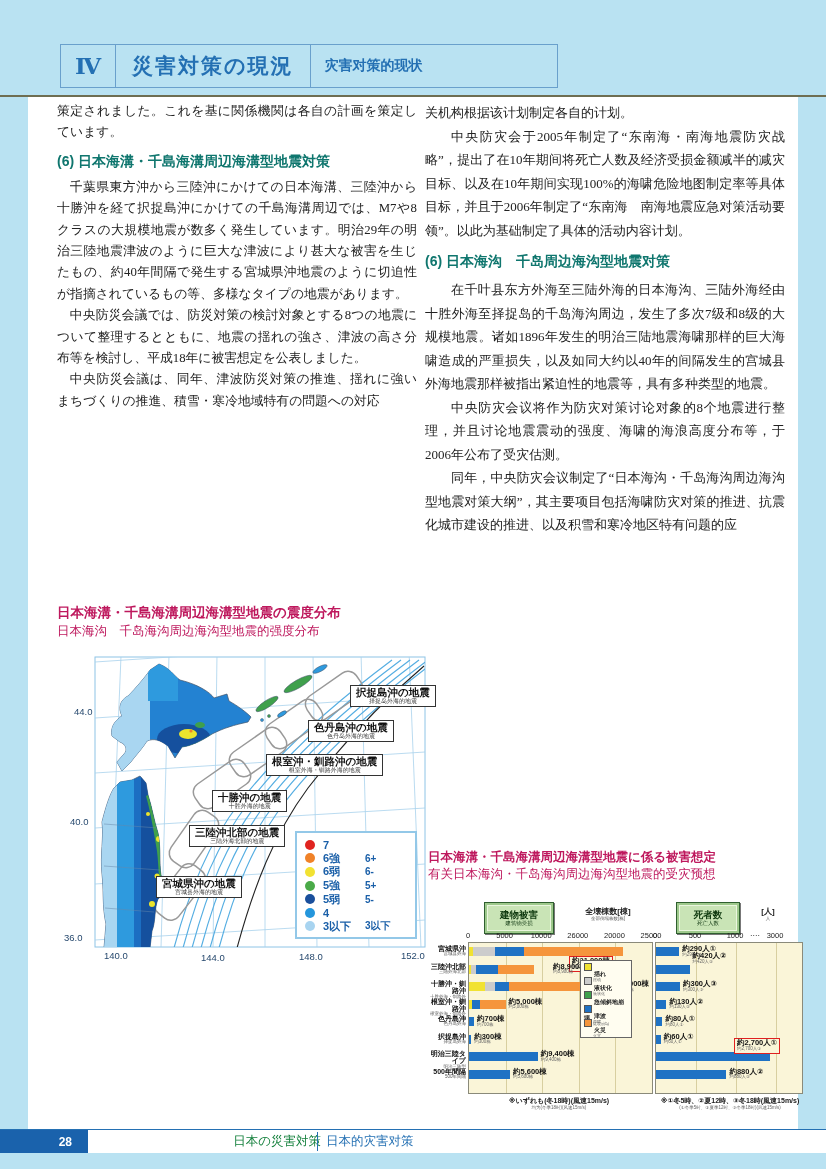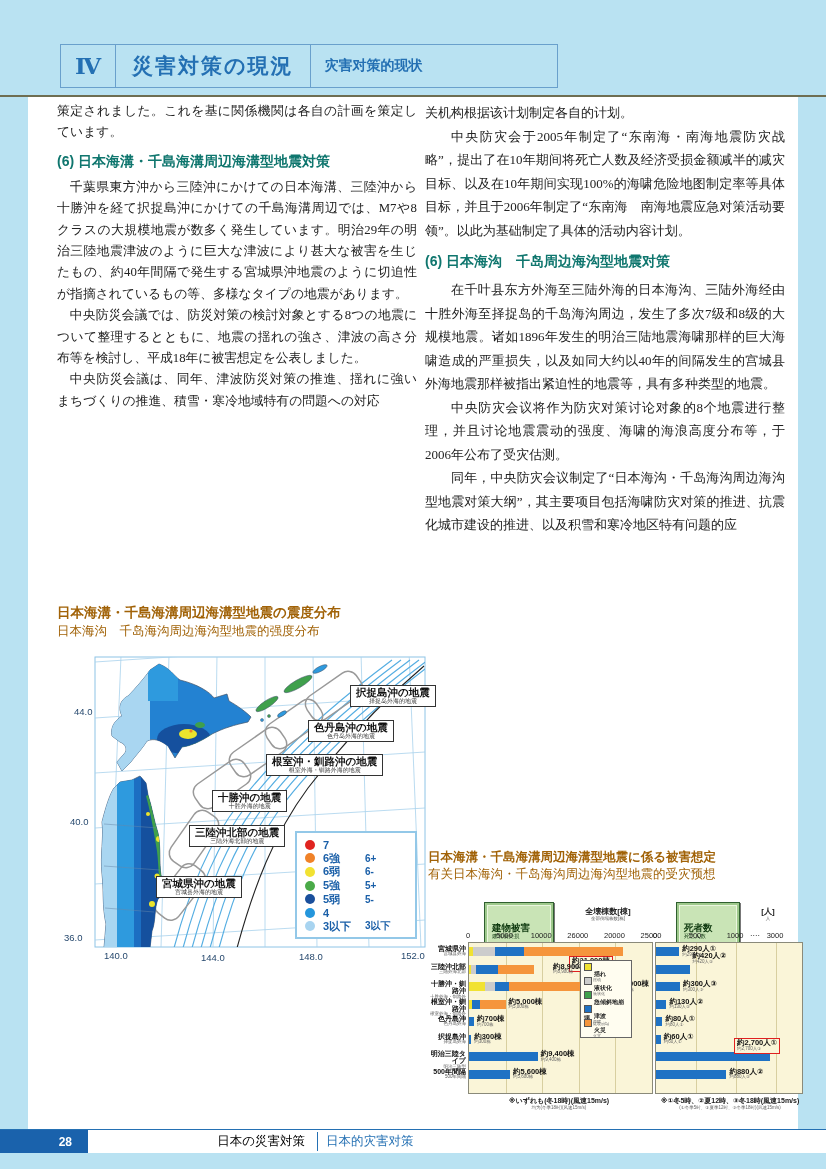--- a/index.html
+++ b/index.html
@@ -23,21 +23,21 @@
   .col-left{left:57px;}
   .col-right{left:425px;}
   .col p{margin:0;font-size:12.8px;line-height:21.4px;text-indent:1em;}
   .col-right p{font-size:13px;line-height:23.5px;text-indent:2em;}
   .col p.noindent{text-indent:0;}
   .col h3{margin:9px 0 6px 0;font-family:"Liberation Sans","DejaVu Sans",sans-serif;
           font-size:14px;color:#0f766e;}
   .col-right h3{margin:11px 0 7px 0;}
 
   
-  .figtitle{position:absolute;font-family:"Liberation Sans","DejaVu Sans",sans-serif;color:#a16207;line-height:17px;}
+  .figtitle{position:absolute;font-family:"Liberation Sans","DejaVu Sans",sans-serif;color:#be185d;line-height:17px;}
   .ft1{left:57px;top:603px;}
   .ft2{left:428px;top:848px;line-height:16px;}
   .figtitle .tjp{font-weight:bold;font-size:13.5px;}
   .ft2 .tjp{font-size:12.5px;}
   .figtitle .tcn{font-size:12.5px;}
 
   
   .map{position:absolute;left:62px;top:654px;width:372px;height:337px;}
   .map svg{position:absolute;left:0;top:0;}
   .mtick{position:absolute;font-family:"Liberation Sans","DejaVu Sans",sans-serif;font-size:9.5px;color:#27496e;}
@@ -54,21 +54,21 @@
   .ilrow{display:flex;align-items:center;height:13.6px;font-family:"Liberation Sans","DejaVu Sans",sans-serif;
          color:#1a5fa8;font-weight:bold;}
   .ldot{width:10px;height:10px;border-radius:50%;margin-right:8px;flex:0 0 10px;}
   .ilab{font-size:11px;width:42px;}
   .ialt{font-size:10px;}
 
   
   .chart{position:absolute;left:428px;top:896px;width:378px;height:232px;
          font-family:"Liberation Sans","DejaVu Sans",sans-serif;}
   .gbox{position:absolute;border:1px solid #2f5f2f;background:#9ec98c;padding:2px;box-shadow:1px 1px 0 #777;}
-  .gbox .gi{border:1px solid #eaf6de;background:#c9e4b6;padding:17px 4px;line-height:1.1;}
+  .gbox .gi{border:1px solid #eaf6de;background:#c9e4b6;text-align:center;padding:4px 4px;line-height:1.1;}
   .gbox .gjp{font-size:9.5px;font-weight:bold;color:#103a10;display:block;}
   .gbox .gcn{font-size:5.5px;color:#1c421c;display:block;}
   .gb-bld{left:56px;top:6px;width:70px;box-sizing:border-box;}
   .gb-dth{left:248px;top:6px;width:64px;box-sizing:border-box;}
   .axlab{position:absolute;text-align:center;line-height:1.1;}
   .ax-bld{left:138px;top:12px;width:84px;}
   .ax-dth{left:320px;top:12px;width:40px;}
   .axlab .ajp{font-size:8px;font-weight:bold;color:#222;display:block;}
   .axlab .acn{font-size:4.5px;color:#555;display:block;}
   .tickrow{position:absolute;top:35px;height:10px;}
@@ -98,22 +98,22 @@
   .fn-dth{left:227px;width:150px;}
   .fnote .fjp{font-size:7px;font-weight:bold;color:#222;display:block;}
   .fnote .fcn{font-size:4.5px;color:#666;display:block;}
 
   
   .footline{position:absolute;left:0;top:1129px;width:826px;height:1px;background:#2470b3;}
   .footrow{position:absolute;left:0;top:1130px;width:826px;height:23px;background:#ffffff;}
   .pagenum{position:absolute;left:0;top:0;width:88px;height:23px;background:#1a62ac;color:#fff;
            font-family:"Liberation Sans","DejaVu Sans",sans-serif;font-size:12px;font-weight:bold;
            display:flex;align-items:center;justify-content:flex-end;padding-right:16px;box-sizing:border-box;}
-  .foot-jp{position:absolute;left:155px;top:0;width:150px;height:23px;display:flex;align-items:center;
-           justify-content:flex-end;color:#000000;font-size:12.5px;}
+  .foot-jp{position:absolute;left:171px;top:0;width:150px;height:23px;display:flex;align-items:center;
+           justify-content:flex-end;color:#15803d;font-size:12.5px;}
   .foot-div{position:absolute;left:317px;top:2px;width:1px;height:19px;background:#2470b3;}
   .foot-cn{position:absolute;left:326px;top:0;height:23px;display:flex;align-items:center;
            color:#2470b3;font-size:12.5px;font-family:"Liberation Sans","DejaVu Sans",sans-serif;}
 </style>
 </head>
 <body>
 
 <div class="page">
   <div class="content-bg"></div>
   <div class="topline"></div>

